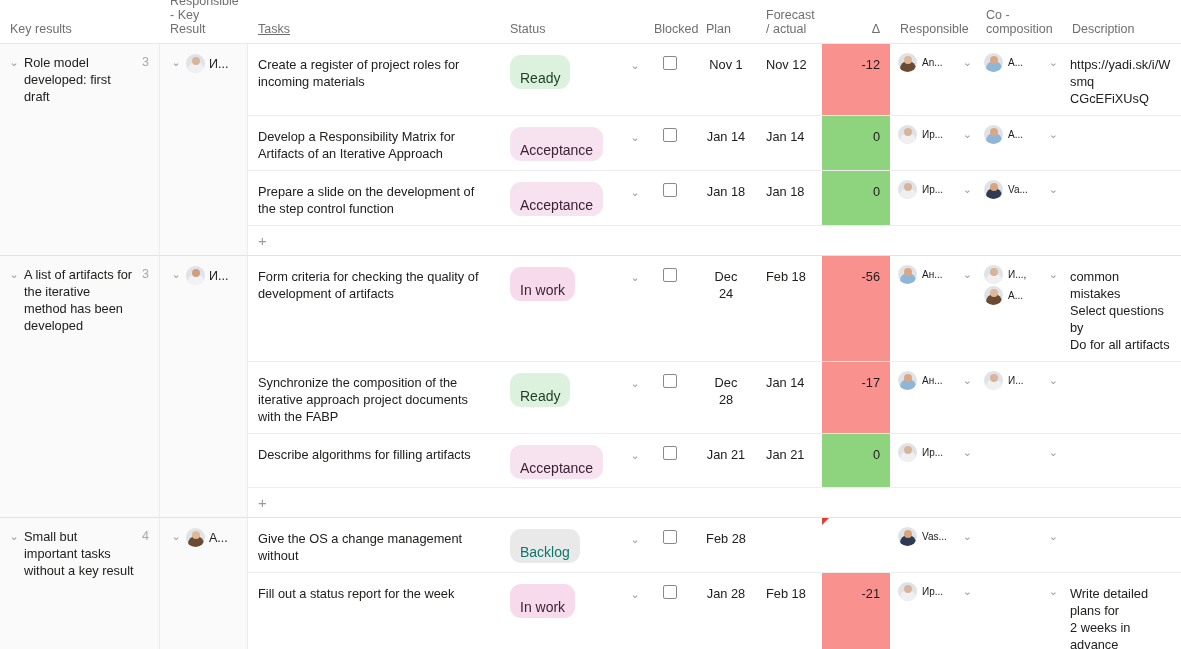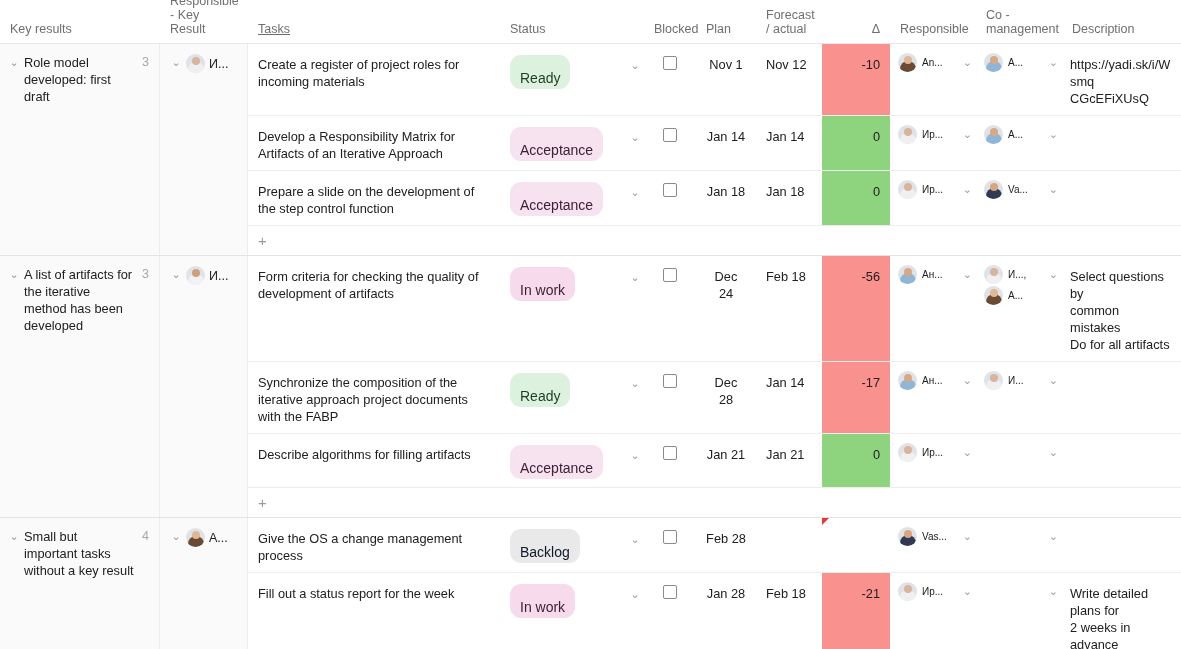--- a/index.html
+++ b/index.html
@@ -231,21 +231,21 @@
     <div class="hcell c-task">Tasks</div>
     <div class="hcell c-status">Status</div>
     <div class="hcell c-expand"></div>
     <div class="hcell c-blocked">Blocked</div>
     <div class="hcell c-plan">Plan</div>
     <div class="hcell c-fore">Forecast
 / actual</div>
     <div class="hcell c-delta num">Δ</div>
     <div class="hcell c-resp">Responsible</div>
     <div class="hcell c-coresp">Co -
-management</div>
+composition</div>
     <div class="hcell c-desc">Description</div>
   </div>
 
   <div id="body-root">
       <div class="group">
         <div class="gcol kr">
           <span class="chev">⌄</span>
           <span class="gtitle">Role model developed: first draft</span>
           <span class="gcount">3</span>
         </div>
@@ -260,21 +260,21 @@
         <div class="grows">
           <div class="trow">
             <div class="tcell task">Create a register of project roles for incoming materials</div>
             <div class="tcell status"><span class="badge" style="background: rgb(220, 242, 222); color: rgb(31, 61, 36);">Ready</span></div>
             <div class="tcell expand"><span class="dd">⌄</span></div>
             <div class="tcell blocked">
               <div class="checkbox"></div>
             </div>
             <div class="tcell plan">Nov 1</div>
             <div class="tcell fore">Nov 12</div>
-            <div class="tcell delta delta-red">-10</div>
+            <div class="tcell delta delta-red">-12</div>
             <div class="tcell resp">
               <div class="coresp-inner">
                 <div class="persons-stack">
                   <div class="person">
                     <div class="avatar">
                       <div class="body" style="background: rgb(107, 74, 51);"></div>
                       <div class="head" style="background: rgb(224, 184, 149);"></div>
                     </div>
                     <span class="pname">An...</span>
                   </div>
@@ -439,22 +439,22 @@
                       <div class="body" style="background: rgb(107, 74, 51);"></div>
                       <div class="head" style="background: rgb(224, 184, 149);"></div>
                     </div>
                     <span class="pname">А...</span>
                   </div>
                 </div>
                 <span class="dd dd-right">⌄</span>
               </div>
             </div>
             <div class="tcell desc">
+              <span class="desc-line">common mistakes</span>
               <span class="desc-line">Select questions by</span>
-              <span class="desc-line">common mistakes</span>
               <span class="desc-line">Do for all artifacts</span>
             </div>
           </div>
           <div class="trow">
             <div class="tcell task">Synchronize the composition of the iterative approach project documents with the FABP</div>
             <div class="tcell status"><span class="badge" style="background: rgb(220, 242, 222); color: rgb(31, 61, 36);">Ready</span></div>
             <div class="tcell expand"><span class="dd">⌄</span></div>
             <div class="tcell blocked">
               <div class="checkbox"></div>
             </div>
@@ -535,22 +535,22 @@
         <div class="gcol kresp">
           <span class="chev">⌄</span>
           <div class="avatar">
             <div class="body" style="background: rgb(107, 74, 51);"></div>
             <div class="head" style="background: rgb(224, 184, 149);"></div>
           </div>
           <span class="gav-name">A...</span>
         </div>
         <div class="grows">
           <div class="trow">
-            <div class="tcell task">Give the OS a change management process</div>
-            <div class="tcell status"><span class="badge" style="background: rgb(233, 233, 233); color: #0f172a;">Backlog</span></div>
+            <div class="tcell task">Give the OS a change management without</div>
+            <div class="tcell status"><span class="badge" style="background: rgb(233, 233, 233); color: #0f766e;">Backlog</span></div>
             <div class="tcell expand"><span class="dd">⌄</span></div>
             <div class="tcell blocked">
               <div class="checkbox"></div>
             </div>
             <div class="tcell plan">Feb 28</div>
             <div class="tcell fore"></div>
             <div class="tcell delta">
               <span class="flag"></span>
             </div>
             <div class="tcell resp">

